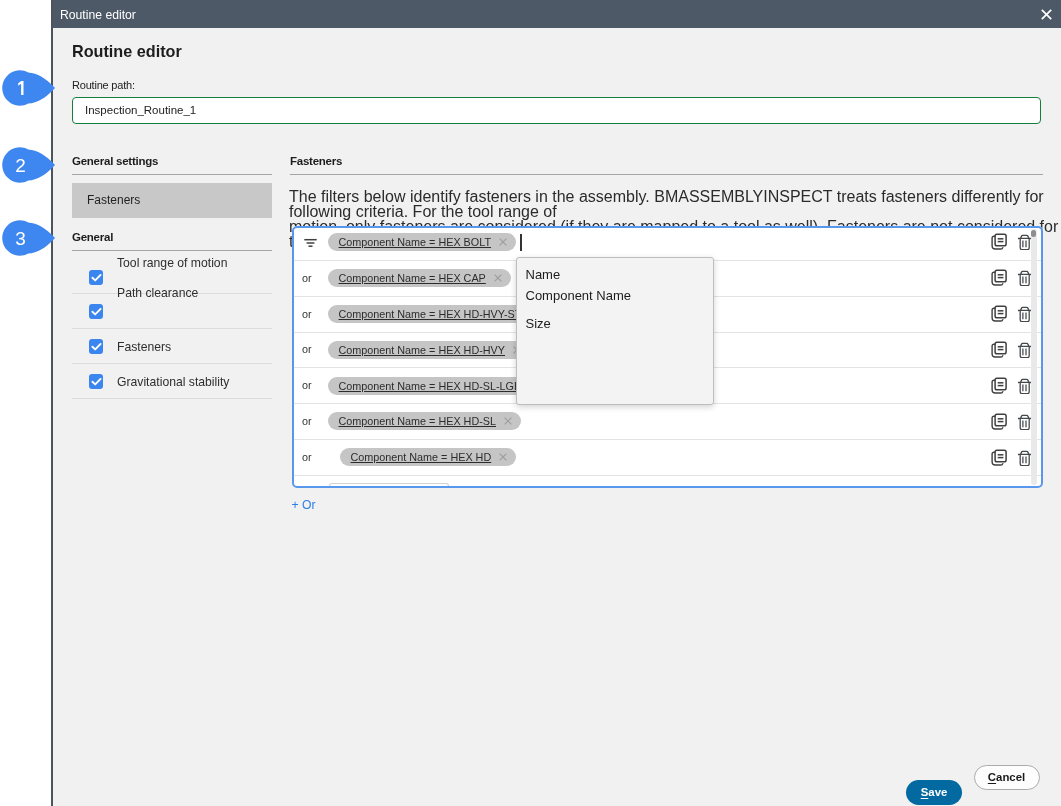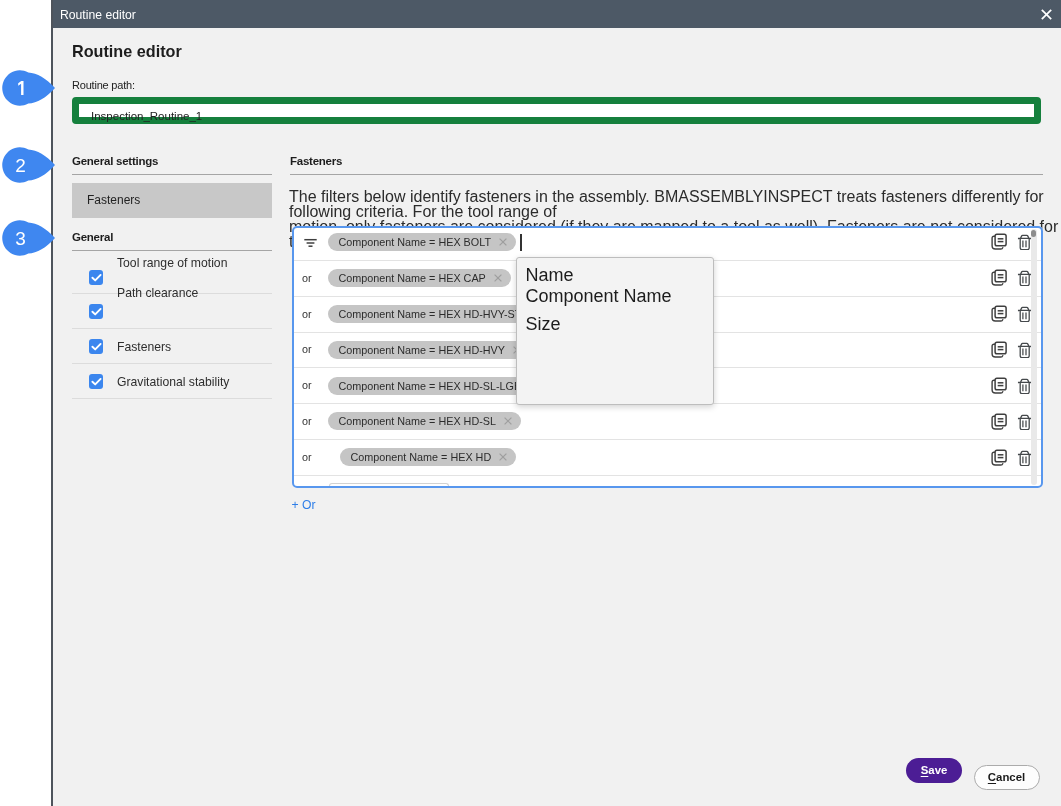--- a/index.html
+++ b/index.html
@@ -13,48 +13,48 @@
 #titlebar { left:53px; top:0; width:1008px; height:28px; background:#4d5966; color:#fff; font-size:12.2px; line-height:30px; padding-left:7px; }
 #close-x { left:987.5px; top:9.2px; }
 
 
 .callout { width:54px; height:36px; }
 .callout text { font-size:19px; fill:#fff; }
 
 
 #h1 { left:72px; top:43px; font-size:16.2px; line-height:16px; font-weight:bold; color:#1d1d1d; }
 #lbl-rname { left:72px; top:79.5px; font-size:11px; line-height:11.5px; letter-spacing:-0.2px; color:#222; }
-#input-rname { left:72px; top:97px; width:969px; height:27px; background:#fff; border:7px solid #15803d; border-radius:4px; font-size:11.5px; color:#222; line-height:25px; padding-left:12px; }
+#input-rname { left:72px; top:97px; width:969px; height:27px; background:#fff; border:1px solid #15803d; border-radius:4px; font-size:11.5px; color:#222; line-height:25px; padding-left:12px; }
 
 
 .sechdr { font-size:11.5px; line-height:11.5px; font-weight:bold; letter-spacing:-0.25px; color:#1d1d1d; }
 .hr { height:1px; background:#a5a5a5; }
 #item-fast { left:72px; top:183px; width:200px; height:34.5px; background:#c8c8c8; font-size:12px; color:#222; line-height:34.5px; padding-left:15px; }
 .cbrow-sep { left:72px; width:200px; height:1px; background:#dcdcdc; }
 .cb { left:88.5px; width:14.5px; height:14.5px; background:#3b86ee; border-radius:3px; }
 .cblbl { left:117px; font-size:12.2px; line-height:14px; color:#2e2e2e; }
 
 
 #para { left:289px; top:188.5px; font-size:16px; line-height:15px; color:#2b2b2b; }
 #fbox { left:292px; top:226px; width:751px; height:262px; background:#fff; border-radius:5px; }
 #fbox-border { left:292px; top:226px; width:751px; height:262px; border:2px solid #5897ee; border-radius:5px; }
 .rowsep { left:294px; width:747px; height:1px; background:#e3e3e3; }
-.chip { height:18px; background:#c5c5c5; border-radius:9px; font-size:10.8px; color:#2c2c2c; line-height:18px; padding:0 9px 0 10.5px; white-space:nowrap; display:inline-flex; align-items:center; }
+.chip { height:18px; background:#c5c5c5; border-radius:9px; font-size:10.8px; color:#2c2c2c; line-height:18px; padding:0 9px 0 10.5px; white-space:nowrap; display:inline-flex; align-items:center;text-decoration:underline; }
 .chip .x { margin-left:8px; flex:none; }
 .orlbl { left:302px; font-size:10.8px; line-height:12px; color:#333; }
 .icon { width:17px; height:17px; }
 
 
 #dd { left:516px; top:257px; width:198px; height:148px; background:#f3f3f3; border:1px solid #bdbdbd; border-radius:3px; box-shadow:0 2px 6px rgba(0,0,0,0.18); }
-.dditem { left:525.5px; font-size:18px; line-height:16px; color:#1c1c1c; }
+.dditem { left:525.5px; font-size:13px; line-height:16px; color:#1c1c1c; }
 
 #plusor { left:291.5px; top:498px; font-size:12.2px; line-height:14px; color:#2e7ee8; }
 
 
-#btn-save { left:906px; top:758px; width:56px; height:25px; background:#4c1d95; border-radius:12.5px; color:#fff; font-size:11.4px; font-weight:bold; text-align:center; line-height:25px; }
+#btn-save { left:906px; top:780px; width:56px; height:25px; background:#0369a1; border-radius:12.5px; color:#fff; font-size:11.4px; font-weight:bold; text-align:center; line-height:25px; }
 #btn-cancel { left:973.5px; top:764.5px; width:66px; height:25px; background:#fdfdfd; border:1px solid #ababab; border-radius:12.5px; color:#1a1a1a; font-size:11.4px; font-weight:bold; text-align:center; line-height:23px; }
 .ul { text-decoration:underline; text-underline-offset:1.5px; }
 
 
 #sb-track { left:1031px; top:229px; width:5.5px; height:256px; background:#e9e9e9; border-radius:3px; }
 #sb-thumb { left:1031.2px; top:230.3px; width:5.2px; height:7px; background:#8d8d8d; border-radius:2.6px; }
 </style>
 </head>
 <body>
 

